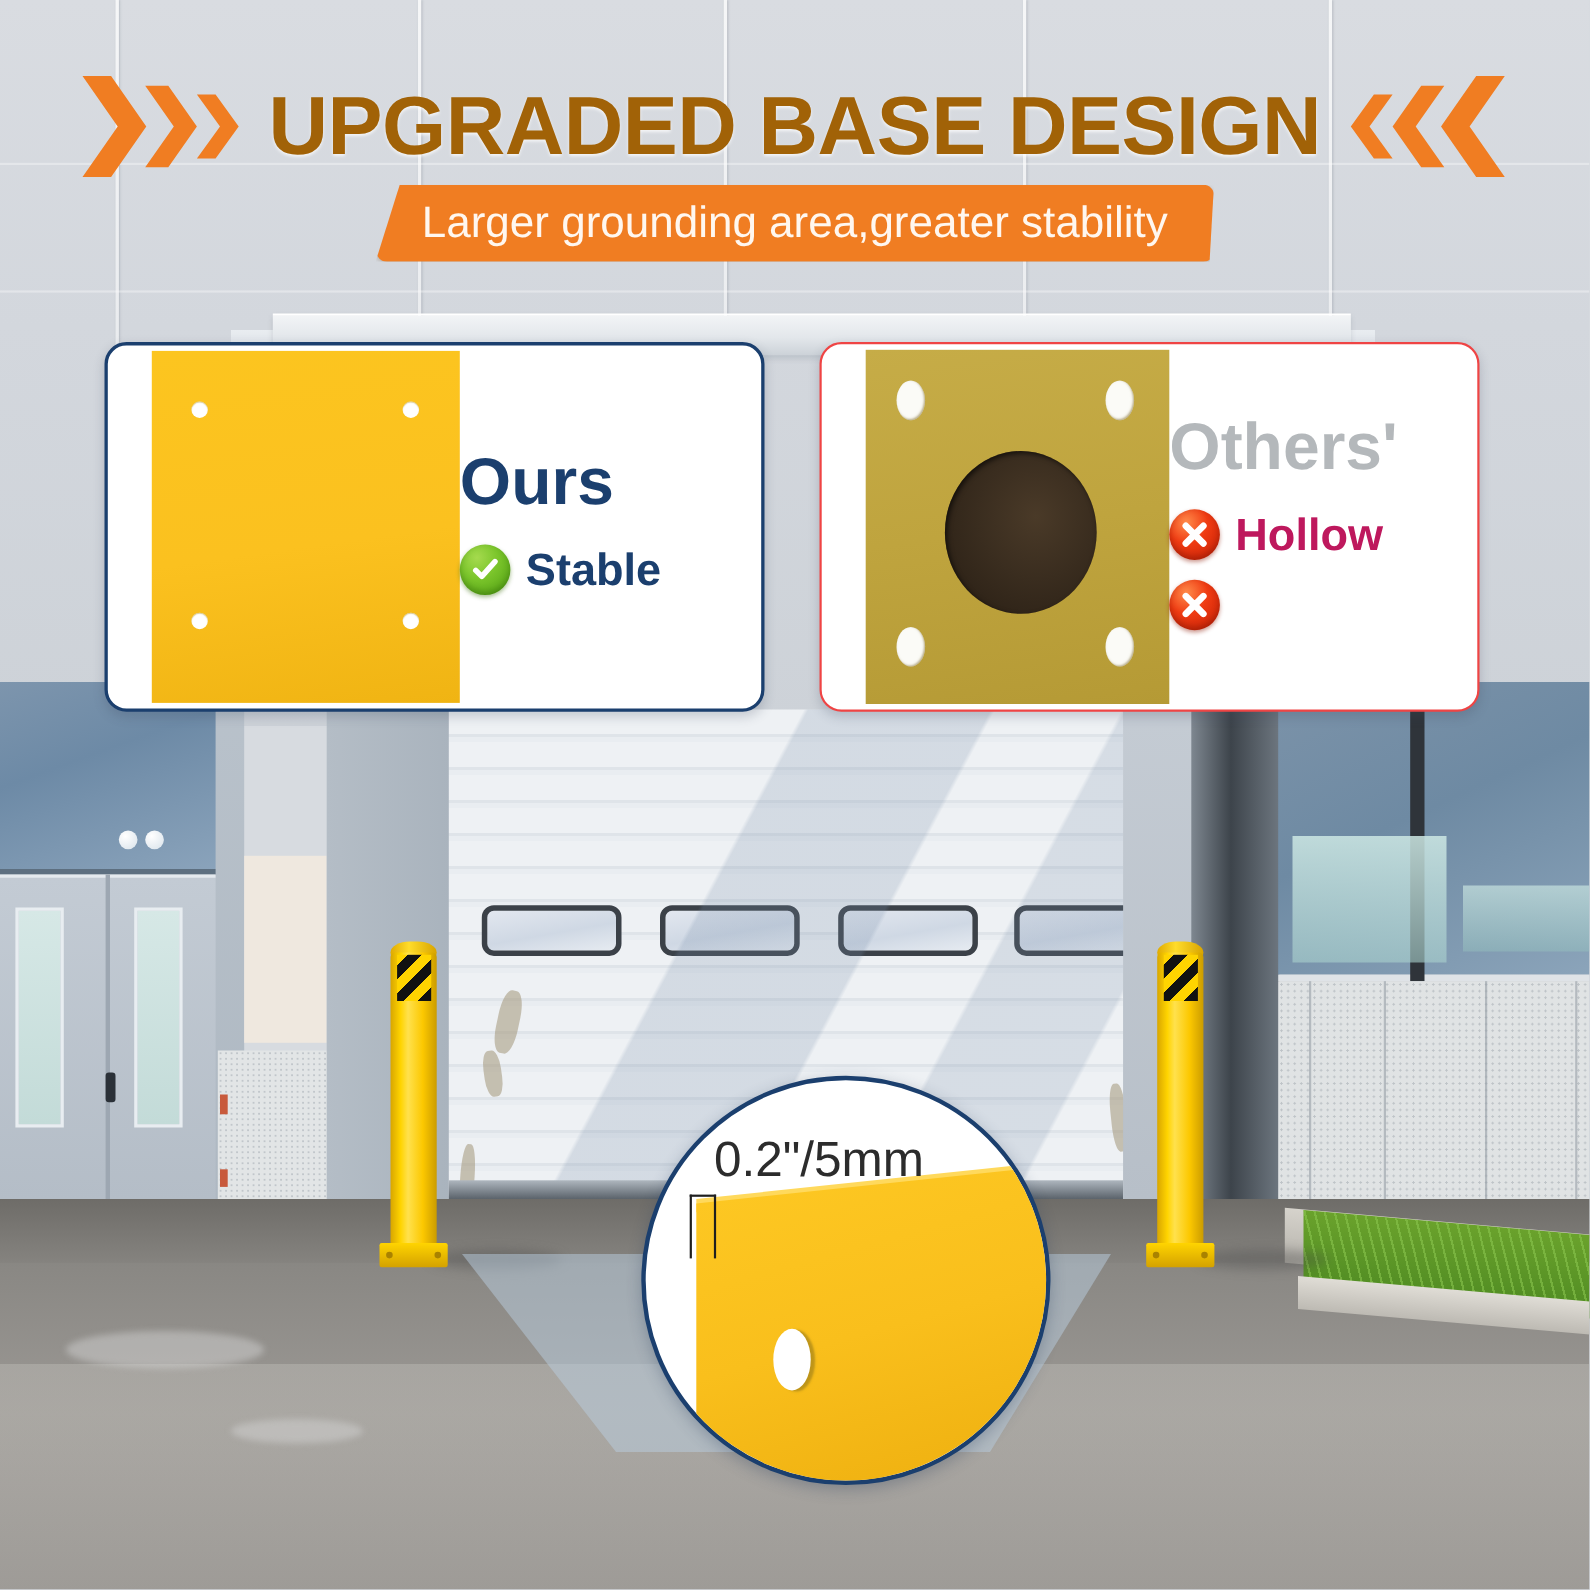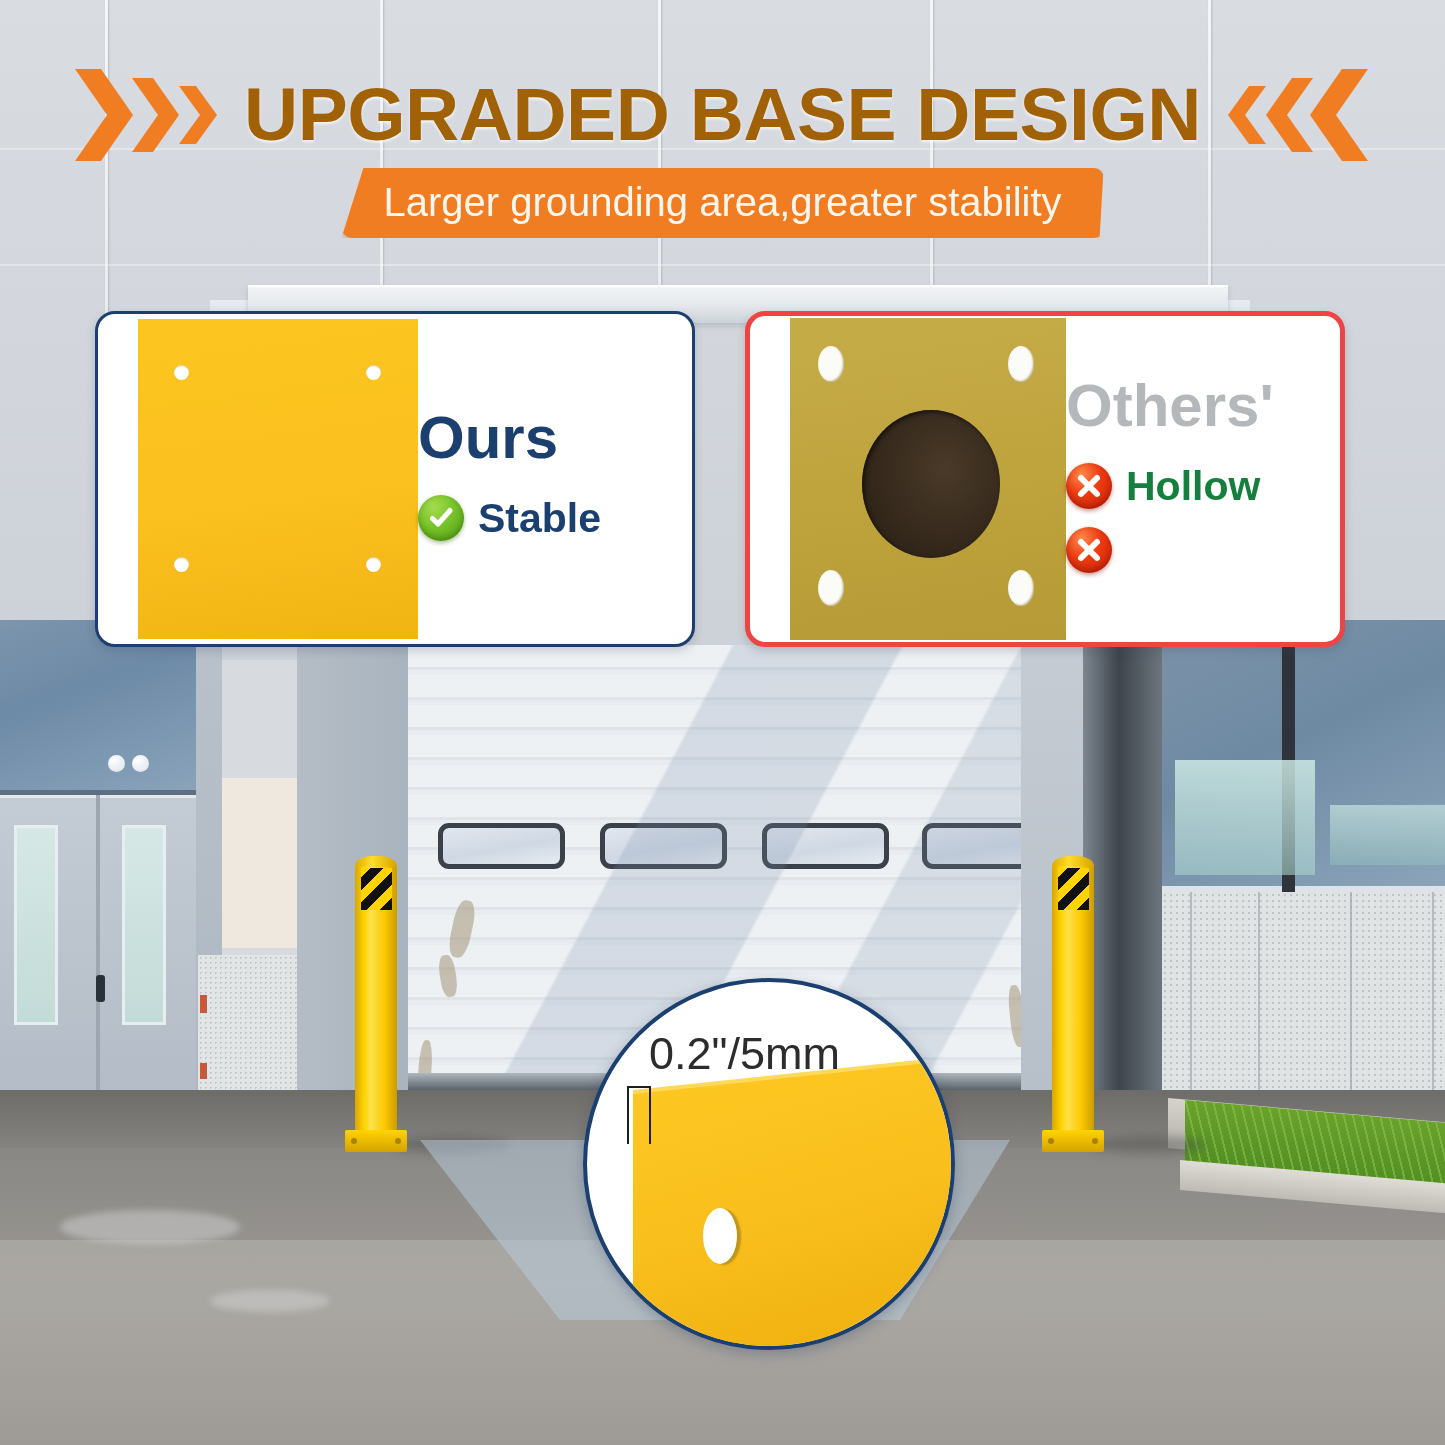--- a/index.html
+++ b/index.html
@@ -222,21 +222,21 @@
     box-shadow:0 2px 4px rgba(120,80,40,.25);
   }
 
   
   .card{
     position:absolute; background:#ffffff; border-radius:20px;
     box-shadow:0 4px 10px rgba(60,70,90,.22);
     display:flex; align-items:center;
   }
   .card-ours{ left:95px; top:311px; width:600px; height:336px; border:3px solid #1b3f6e; }
-  .card-others{ left:745px; top:311px; width:600px; height:336px; border:5px solid #ef4444; }
+  .card-others{ left:745px; top:311px; width:600px; height:336px; border:2px solid #ef4444; }
 
   .card-figure{ position:relative; flex:0 0 auto; }
   .card-right{ flex:1 1 auto; display:flex; flex-direction:column; }
 
   
   .plate-ours{
     position:relative; width:280px; height:320px;
     margin-left:40px;
     background:linear-gradient(172deg,#fcc51f 0%,#fbc11f 55%,#f0b413 100%);
   }
@@ -280,21 +280,21 @@
     background:radial-gradient(circle at 34% 26%,#a5da4e 0%,#7cc62c 40%,#4f9e11 100%);
     box-shadow:0 2px 4px rgba(60,110,10,.45), inset 0 -3px 6px rgba(40,90,5,.4);
   }
   .badge-no{
     background:radial-gradient(circle at 34% 26%,#ff8a4a 0%,#ef3b12 42%,#c41f06 100%);
     box-shadow:0 2px 4px rgba(140,25,5,.45), inset 0 -3px 6px rgba(120,20,5,.45);
   }
   .badge svg{ position:relative; z-index:2; }
   .feature-label{ font-size:41px; line-height:0.98; font-weight:bold; }
   .label-ours{ color:#1b3f6e; }
-  .label-others{ color:#15803d; }
+  .label-others{ color:#be185d; }
 
   
   .mag-cone{ position:absolute; left:0; top:0; }
   .magnifier{
     position:absolute; left:583px; top:978px; width:372px; height:372px;
     border-radius:50%; overflow:hidden;
     border:4px solid #1b3f6e;
     background:#ffffff;
     box-shadow:0 4px 14px rgba(40,60,90,.3);
   }

